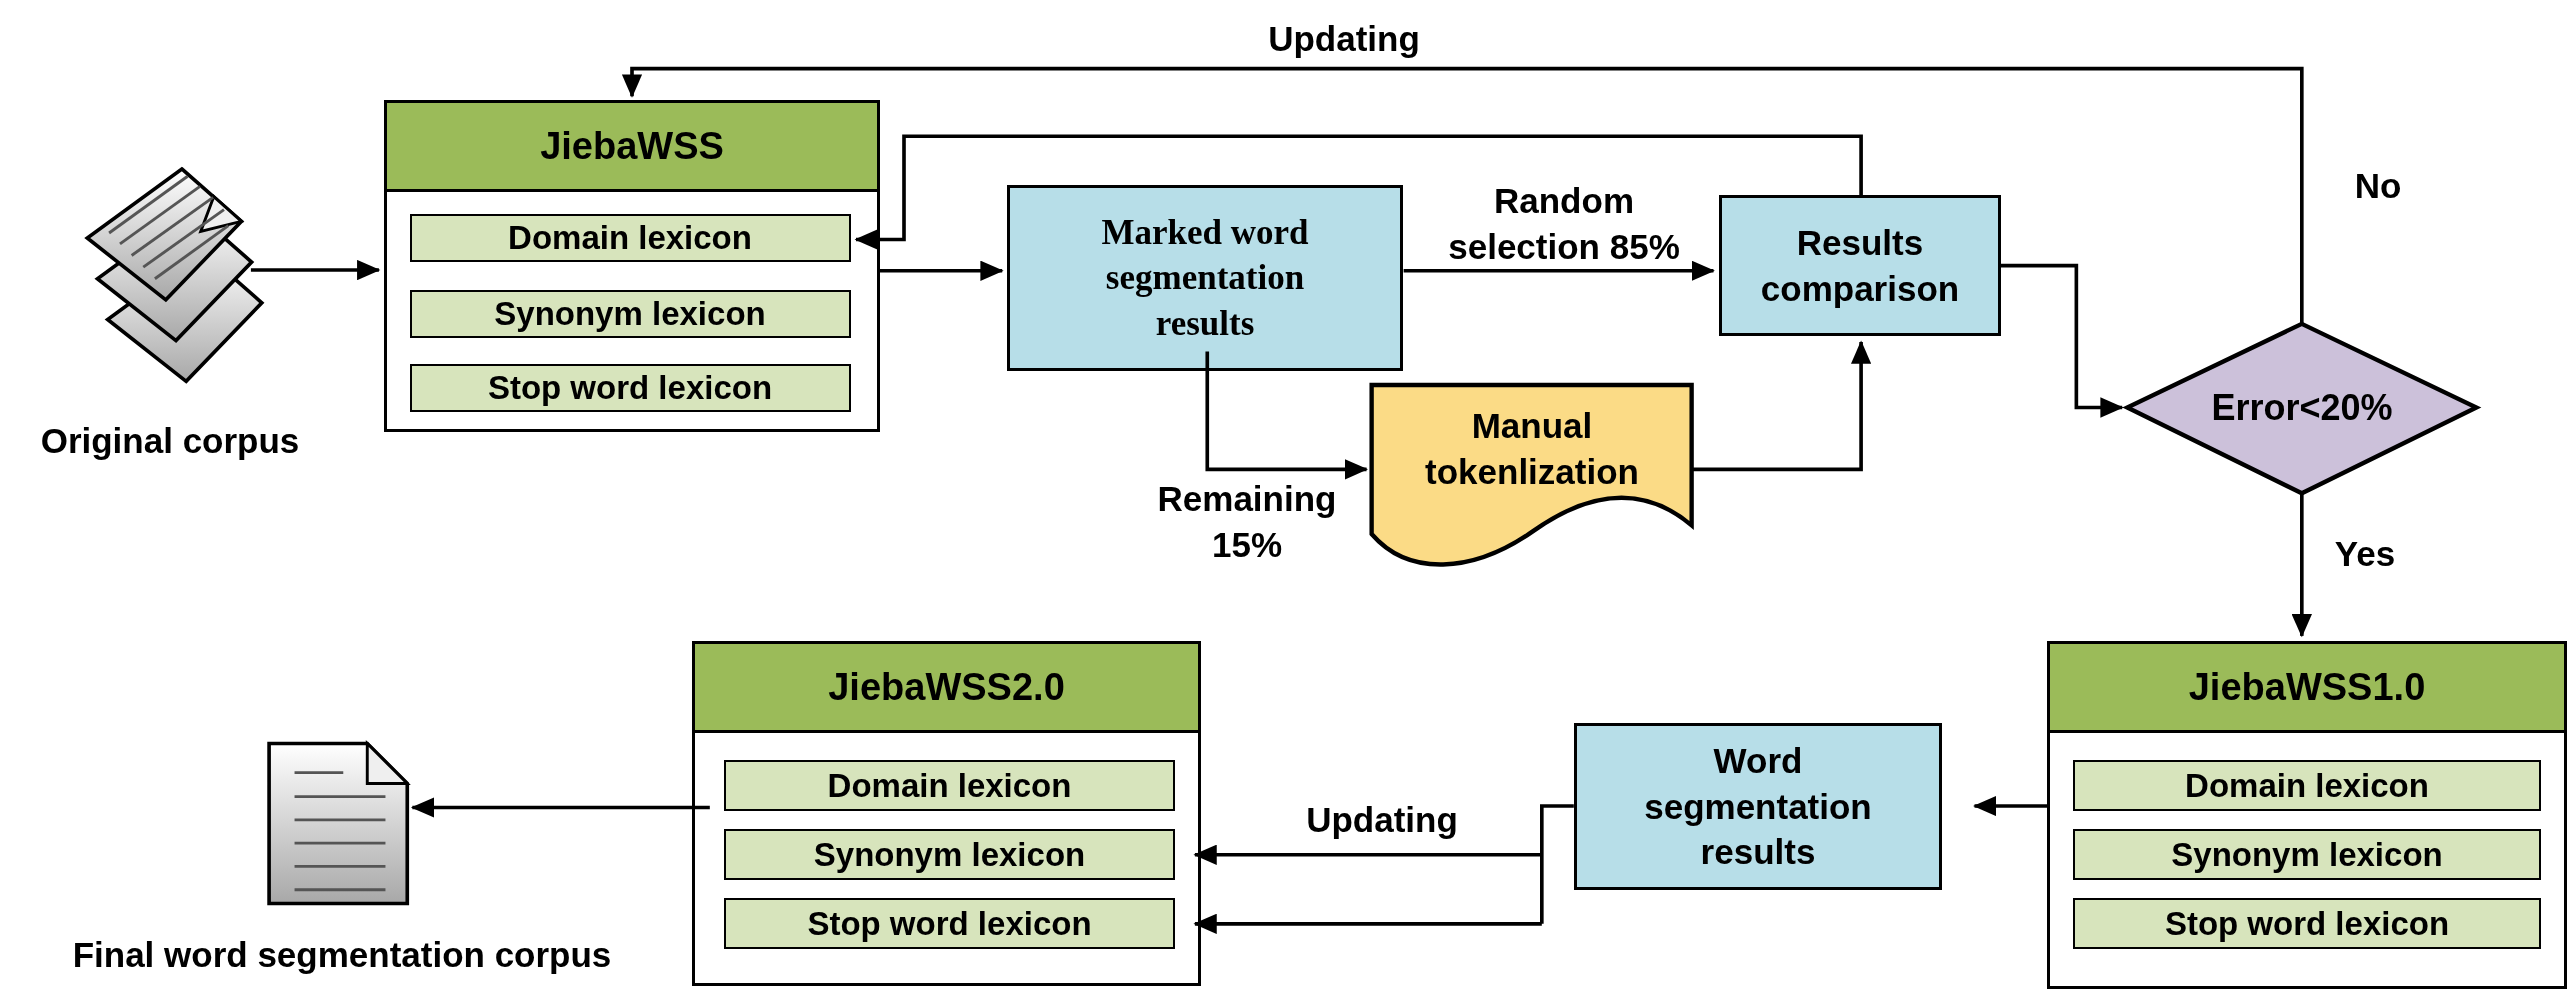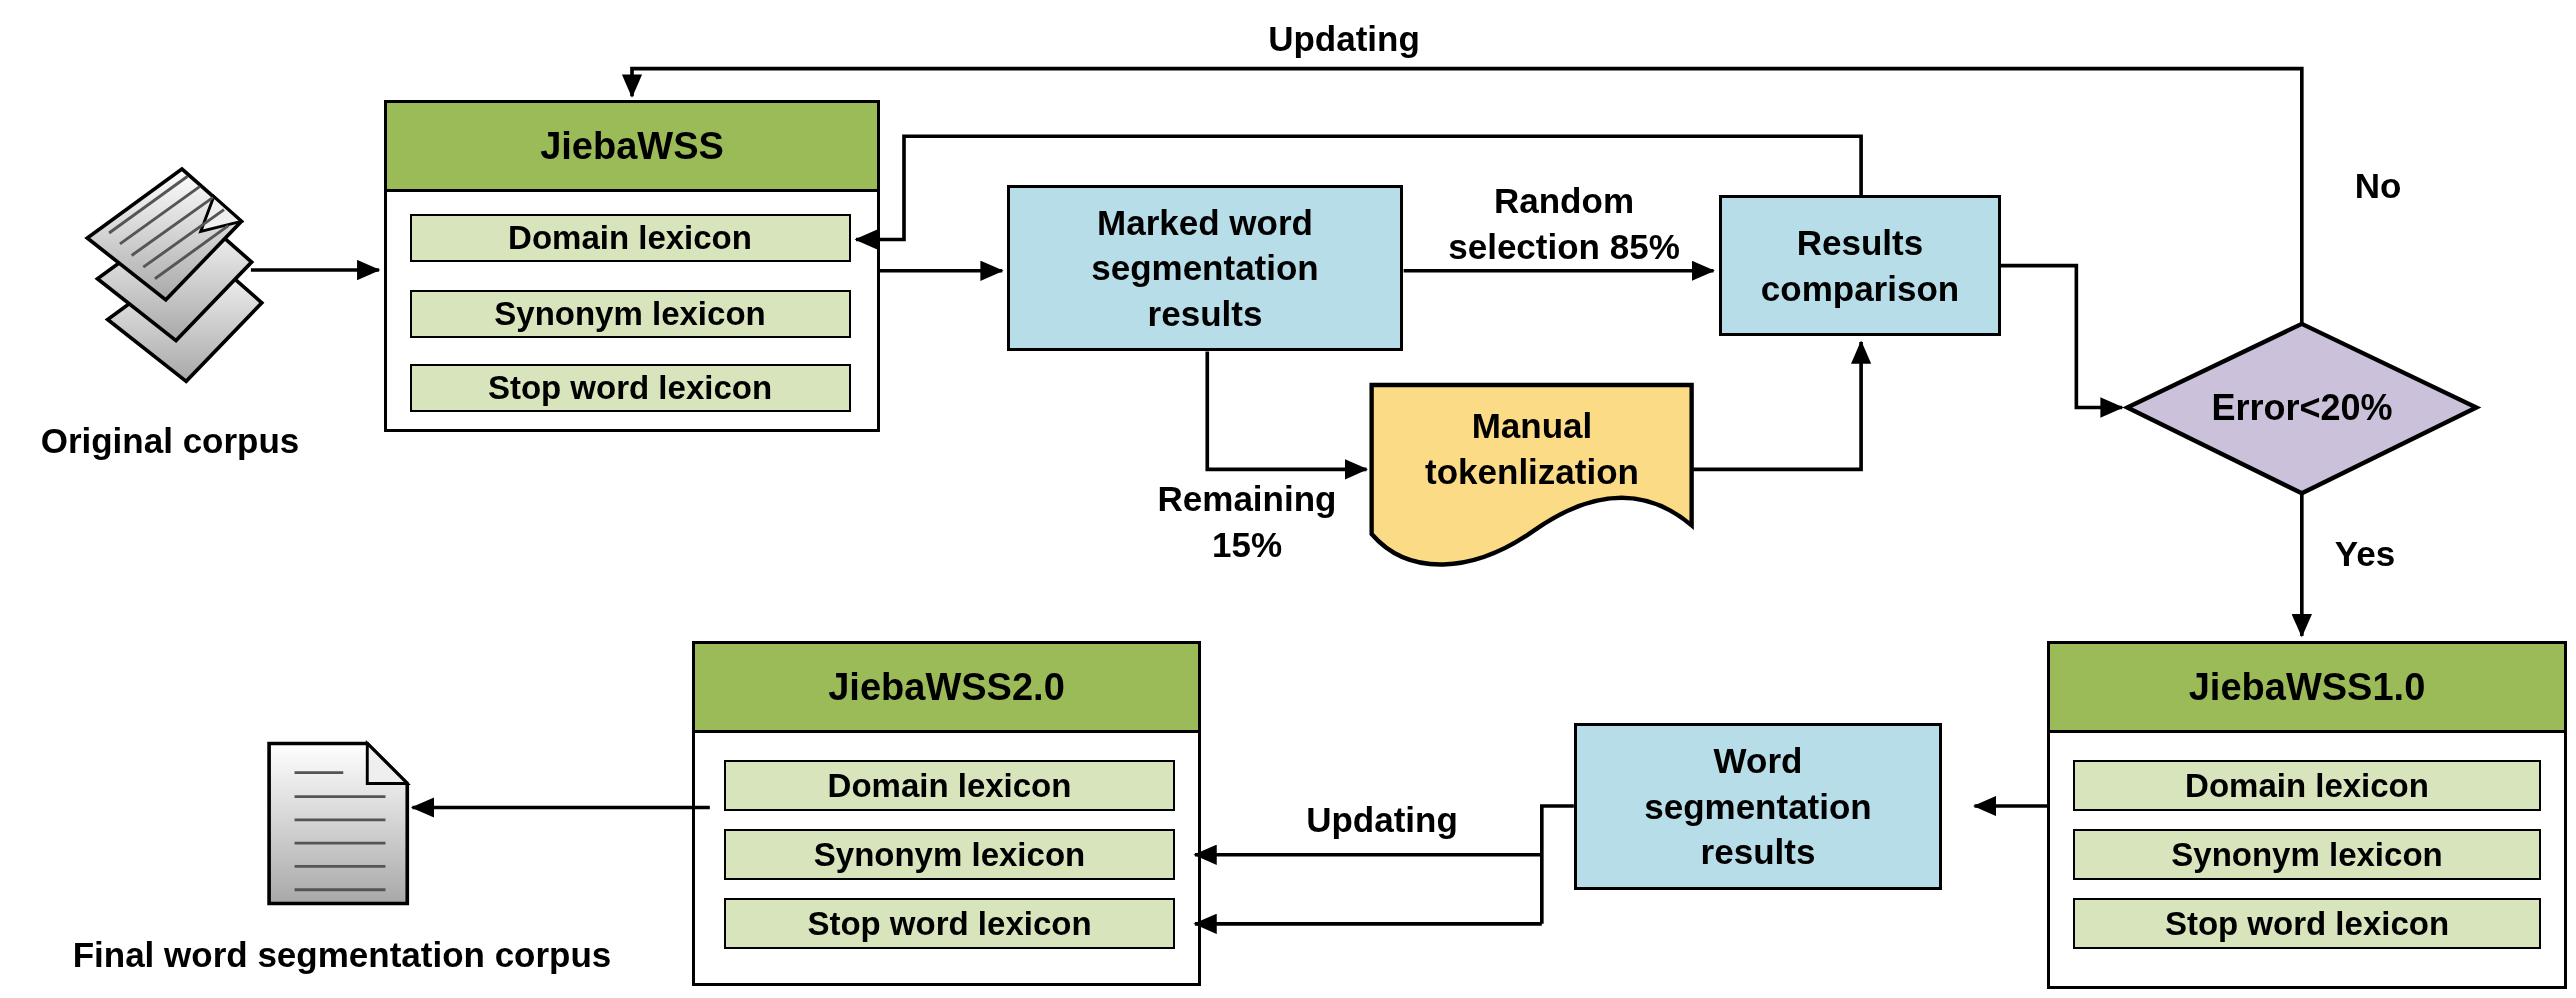--- a/index.html
+++ b/index.html
@@ -134,21 +134,21 @@
 
   <div class="box wssbox" style="left:692px;top:641px;width:509px;height:345px;">
     <div class="wss-header">
       <span>JiebaWSS2.0</span>
     </div>
     <div class="lex" style="left:29px;top:116px;width:451px;height:51px;">Domain lexicon</div>
     <div class="lex" style="left:29px;top:185px;width:451px;height:51px;">Synonym lexicon</div>
     <div class="lex" style="left:29px;top:254px;width:451px;height:51px;">Stop word lexicon</div>
   </div>
 
-  <div class="box blue" style="left:1007px;top:185px;width:396px;height:166px;">
+  <div class="box blue" style="left:1007px;top:185px;width:396px;height:186px;font-family:Liberation Serif, serif;">
     <div>
       <span style="display:block">Marked word</span>
       <span style="display:block">segmentation</span>
       <span style="display:block">results</span>
     </div>
   </div>
 
   <div class="box blue" style="left:1719px;top:195px;width:282px;height:141px;">
     <div>
       <span style="display:block">Results</span>

